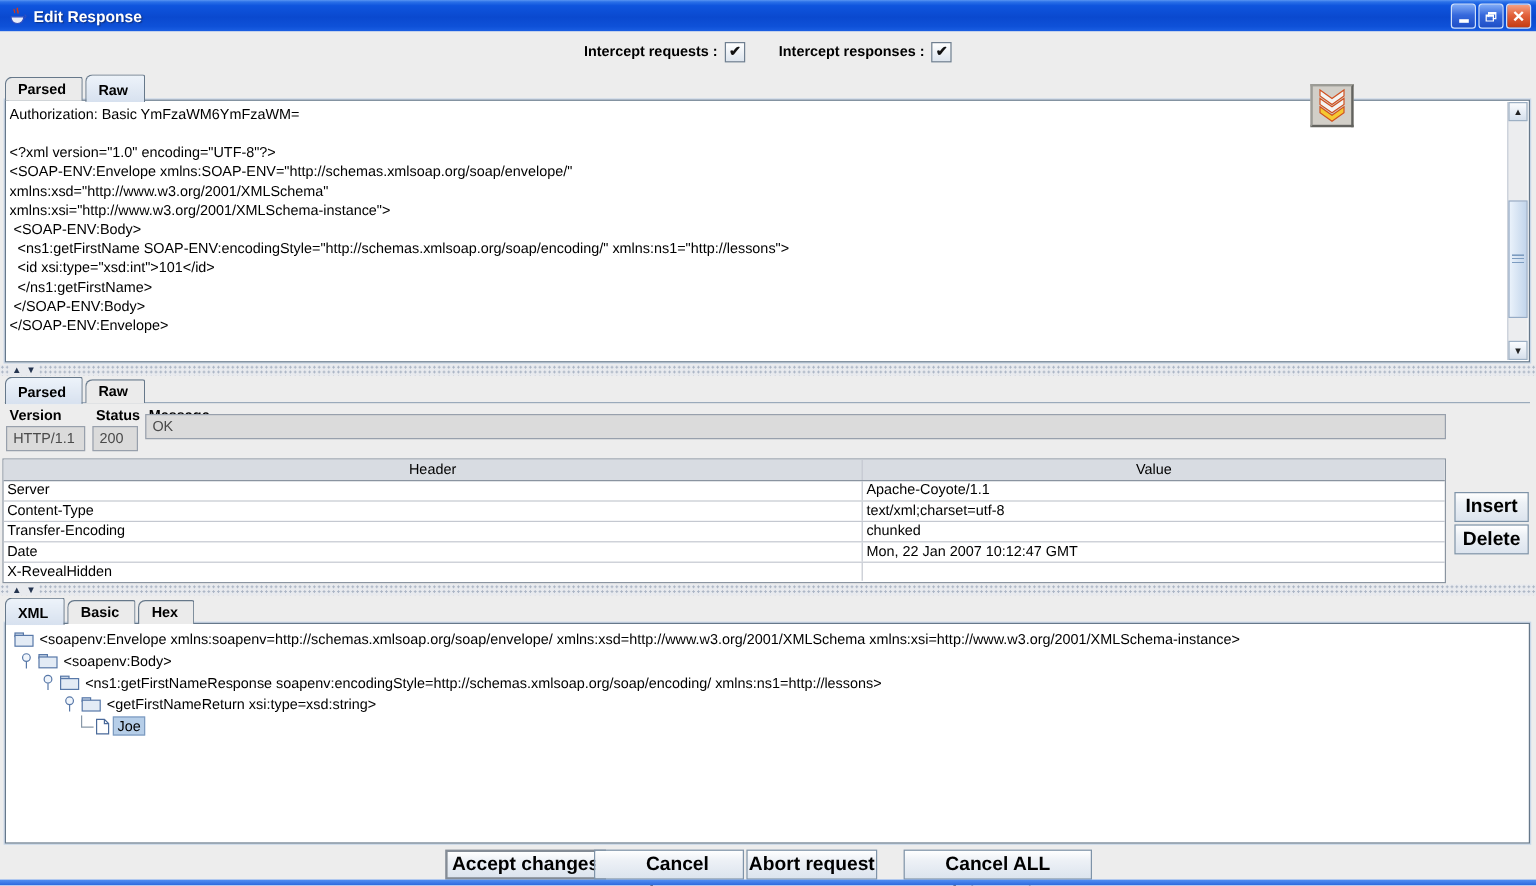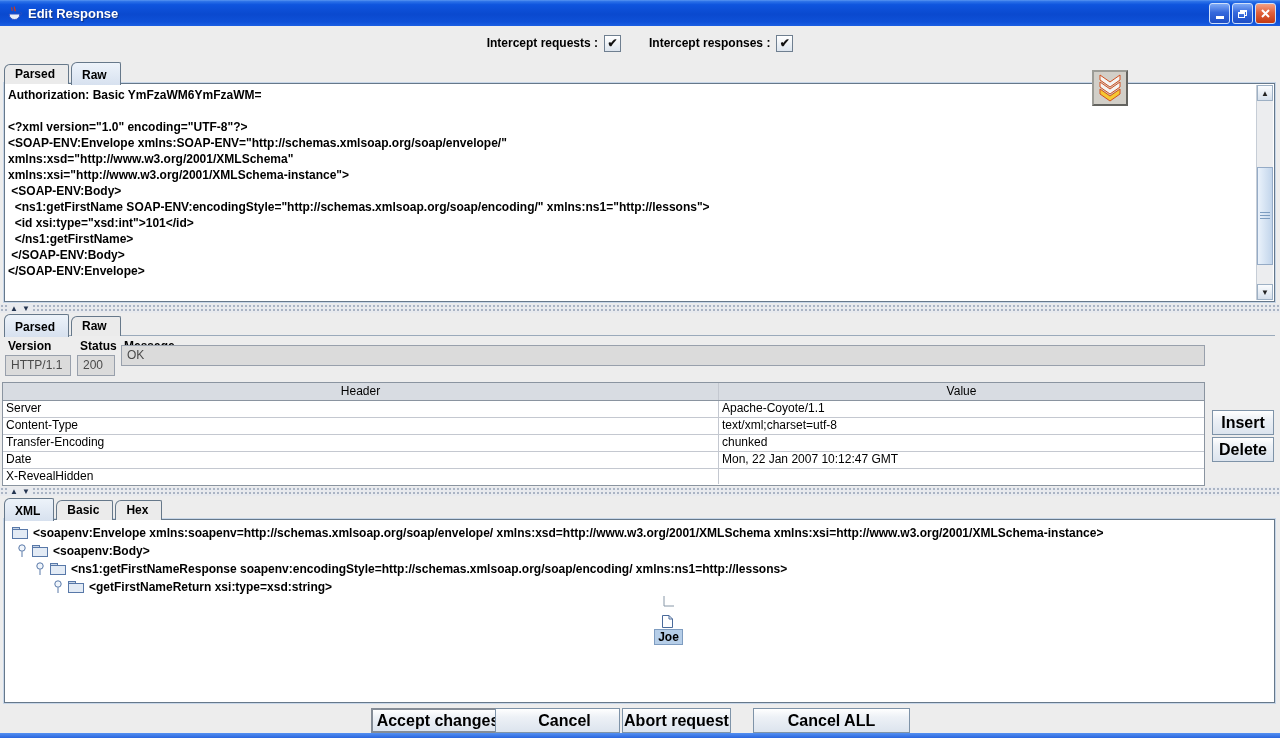--- a/index.html
+++ b/index.html
@@ -29,21 +29,21 @@
     display:flex;align-items:center;justify-content:center;font-weight:bold;font-size:12px;color:#111;box-sizing:border-box;}
   .cb-gap{width:28px;}
 
   
   .tabs{position:absolute;display:flex;align-items:flex-end;height:24px;z-index:3;}
   .tab{border:1px solid #66788A;border-bottom:none;border-radius:6px 2px 0 0;
     padding:2px 13px 3px 10px;background:#EBEBEB;margin-right:2px;font-weight:bold;position:relative;}
   .tab.selected{background:linear-gradient(180deg,#EDF3FA 0%,#D7E1EF 100%);padding-top:5px;margin-bottom:-1px;z-index:4;}
 
   
-  .whitepane{position:absolute;background:#fff;border:1px solid #66788A;box-shadow:0 0 0 1px #C7D6E8;box-sizing:border-box;font-weight:bold;}
+  .whitepane{position:absolute;background:#fff;border:1px solid #66788A;box-shadow:0 0 0 1px #C7D6E8;box-sizing:border-box;}
   .rawtext{position:absolute;left:3px;top:3px;right:20px;bottom:3px;white-space:pre;overflow:hidden;
     font-family:"Liberation Sans",sans-serif;font-size:12px;line-height:16px;}
 
   
   .vscroll{position:absolute;top:1px;right:1px;bottom:1px;width:17px;background:#ECEDEF;border-left:1px solid #C6CDD6;box-sizing:border-box;}
   .sbtn{position:absolute;left:0;width:16px;height:16px;border:1px solid #9DB0C4;
     background:linear-gradient(180deg,#FAFCFE,#D6E0EC);display:flex;align-items:center;justify-content:center;
     font-size:8px;color:#222;box-sizing:border-box;}
   .sbtn.up{top:0;}
   .sbtn.down{bottom:0;}
@@ -280,21 +280,21 @@
           <circle cx="5" cy="5" r="3.2" fill="#F0F5FB" stroke="#5878A8"></circle>
           <line x1="5" y1="8.5" x2="5" y2="14" stroke="#5878A8"></line>
         </svg>
         <svg width="18" height="14" viewBox="0 0 18 14">
           <rect x="1.5" y="1.5" width="7" height="3" fill="#C8D6E8" stroke="#5878A8"></rect>
           <rect x="1.5" y="3.5" width="15" height="9" fill="#E3EBF5" stroke="#5878A8"></rect>
         </svg>
         <span class="tlabel">&lt;getFirstNameReturn xsi:type=xsd:string&gt;</span>
       </div>
 
-      <div class="trow" style="padding-left:56px;flex-direction:column;">
+      <div class="trow" style="padding-left:56px;">
         <svg width="14" height="18" viewBox="0 0 14 18">
           <path d="M3 0 V10 H13" fill="none" stroke="#8898A8"></path>
         </svg>
         <svg width="13" height="15" viewBox="0 0 13 15">
           <path d="M1.5 1.5 h6.5 l3.5 3.5 v8.5 h-10 z" fill="#FFFFFF" stroke="#4A6A9A"></path>
           <path d="M8 1.5 v3.5 h3.5" fill="none" stroke="#4A6A9A"></path>
         </svg>
         <span class="tlabel selected">Joe</span>
       </div>
 

